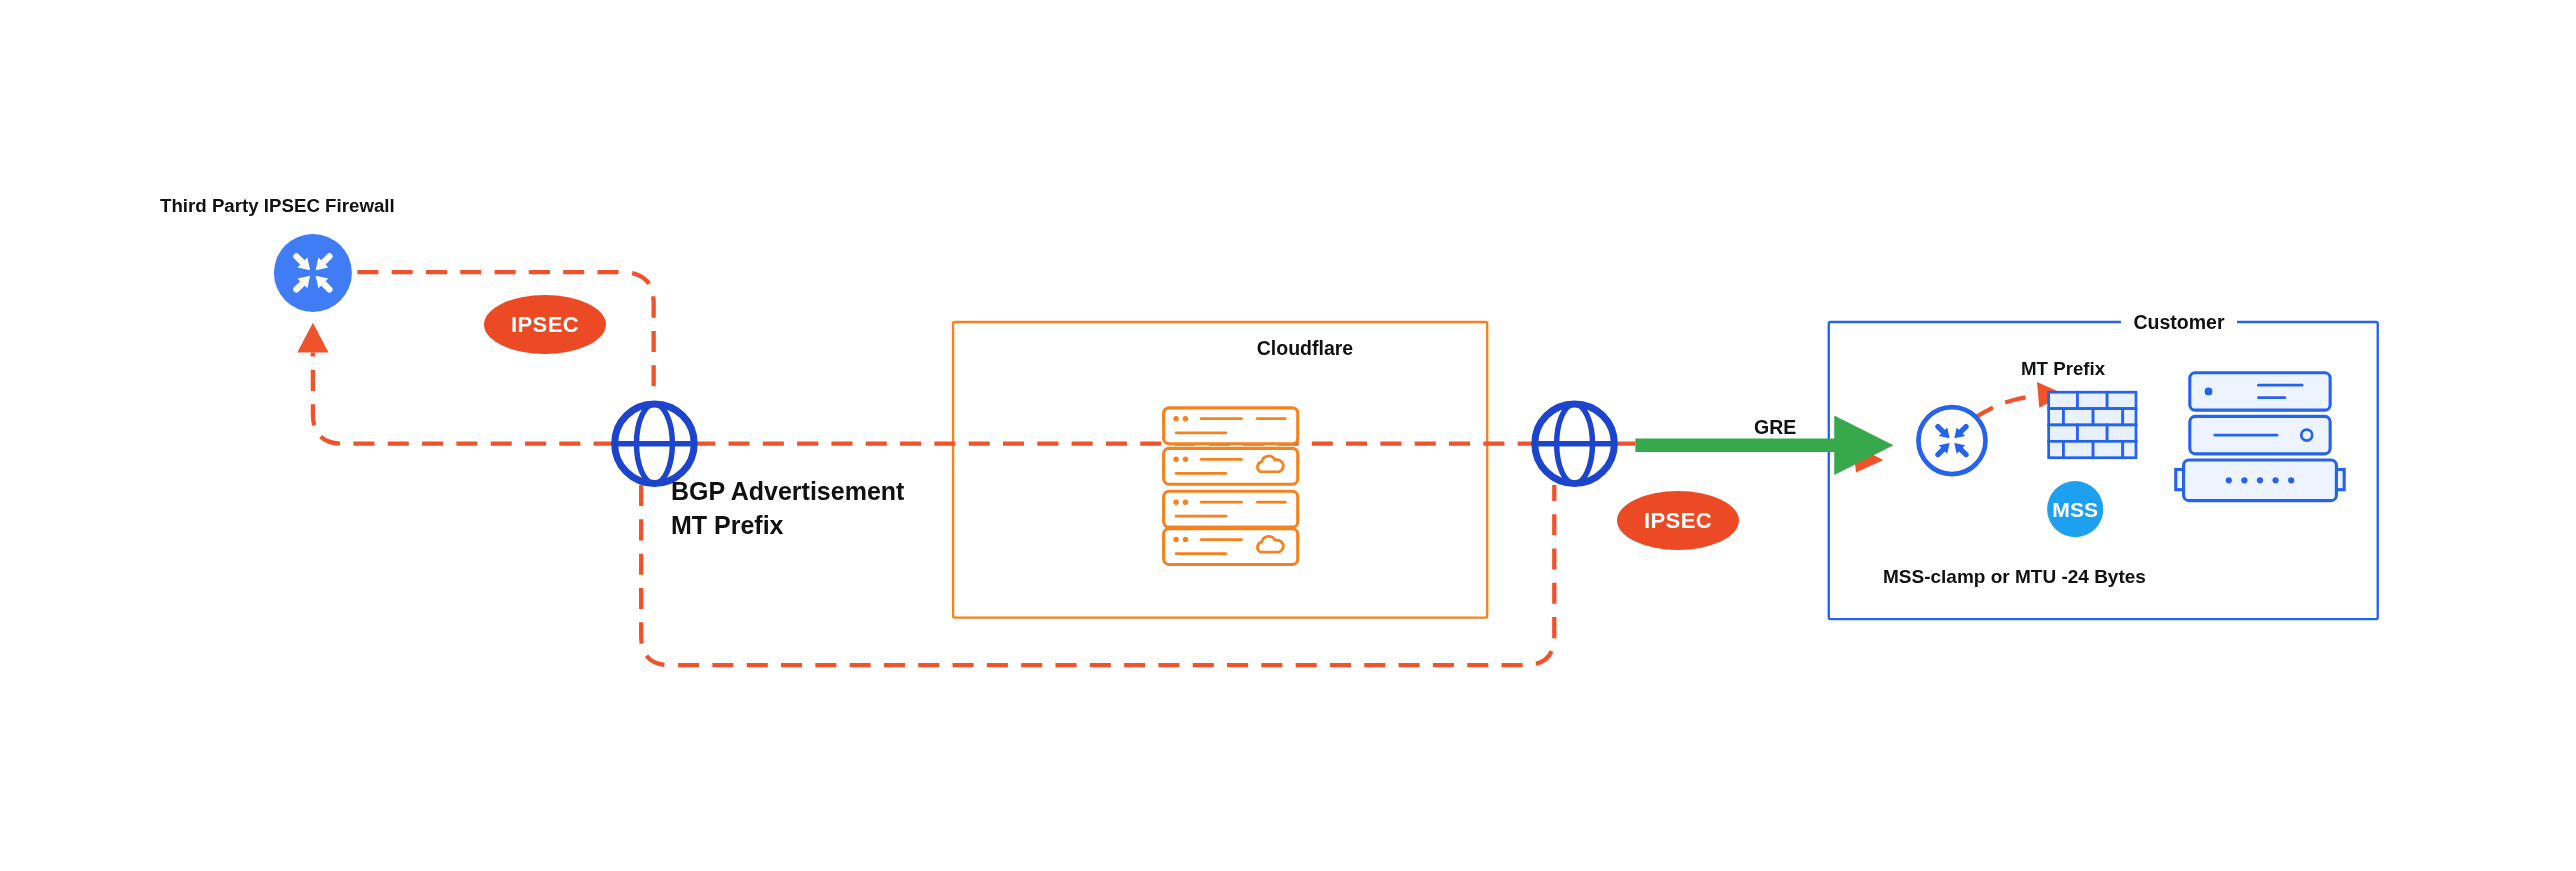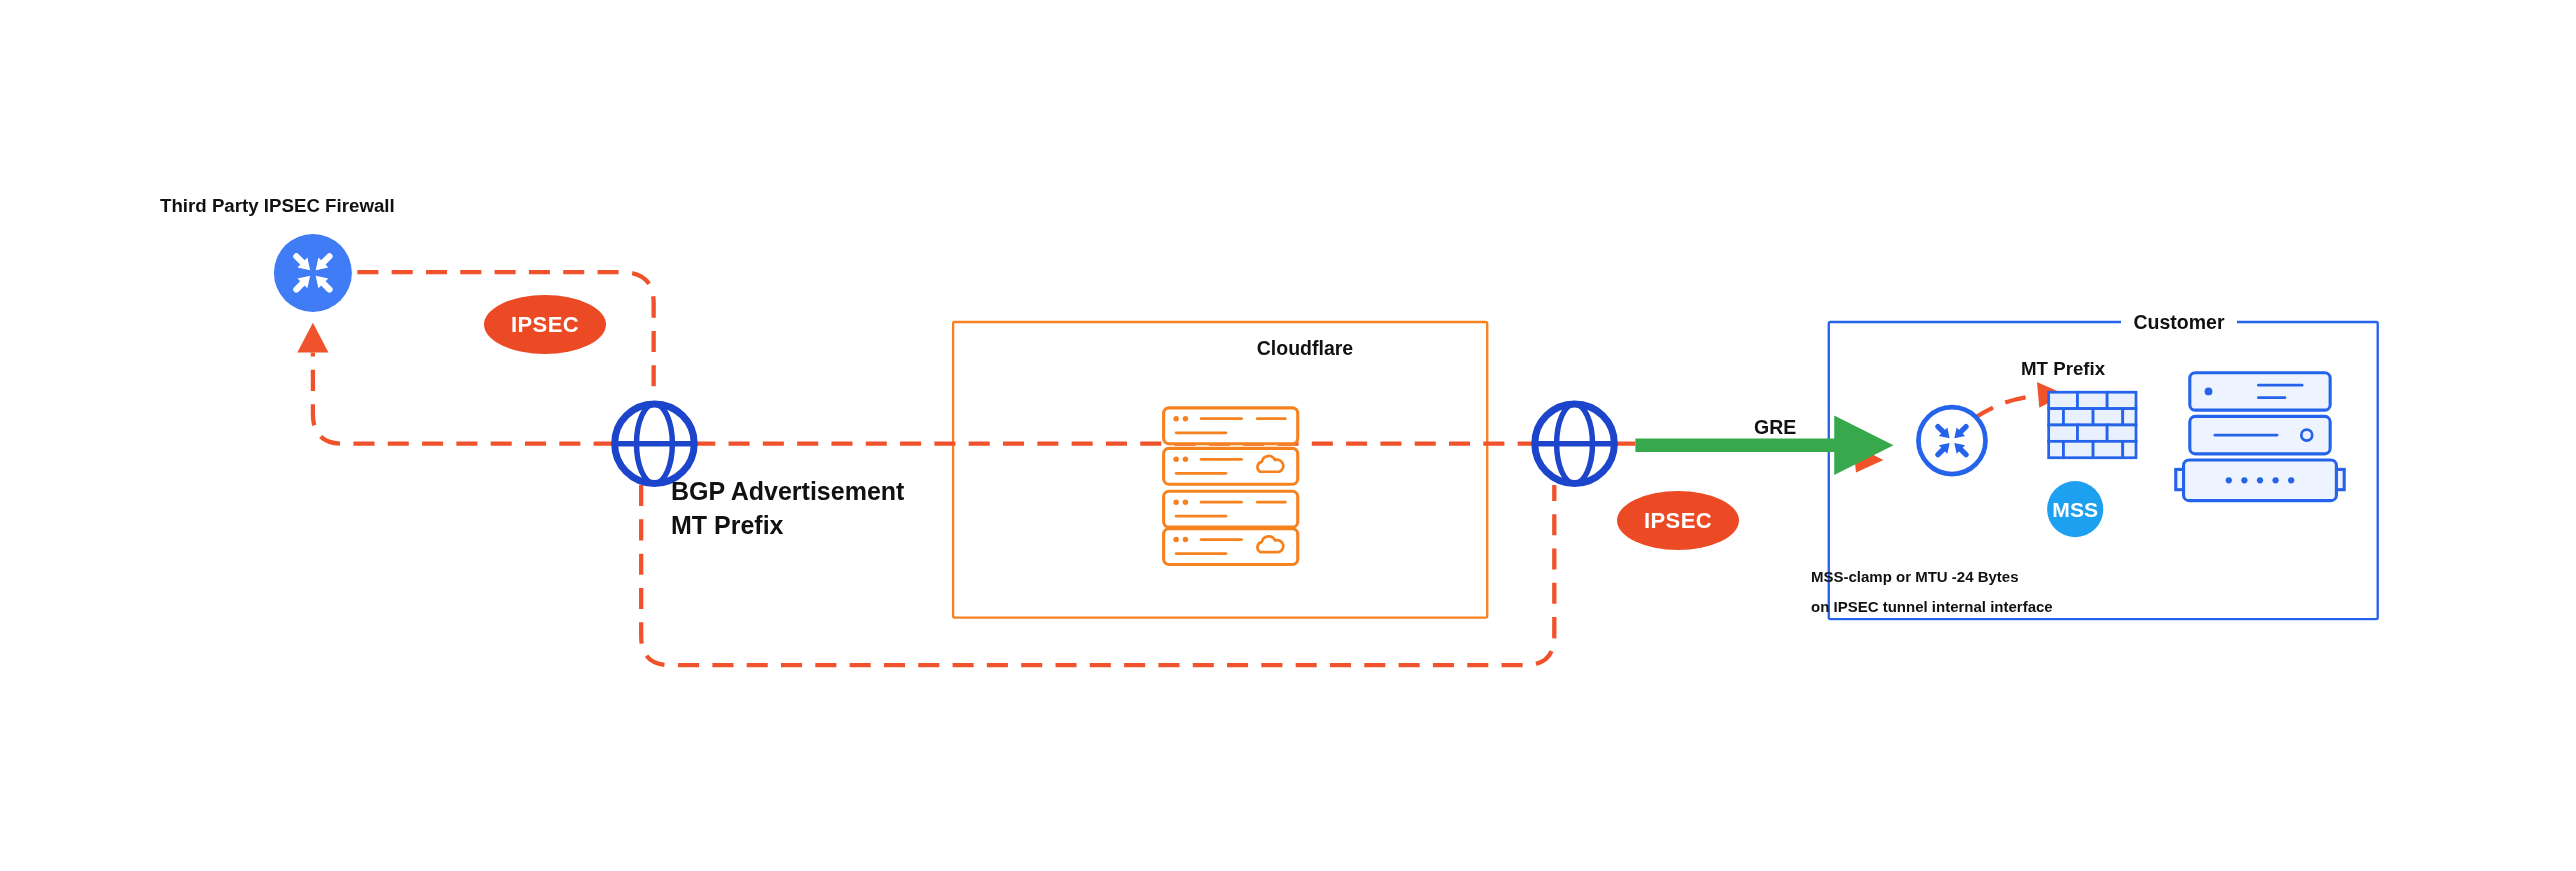--- a/index.html
+++ b/index.html
@@ -224,23 +224,22 @@
 
   <div class="lbl centered" style="left:671px;top:474px;width:390px;font-size:25px;line-height:34px;">
     <div>BGP Advertisement</div>
     <div>MT Prefix</div>
   </div>
 
   <div class="lbl centered" style="left:1754px;top:416px;width:156px;font-size:19.5px;">GRE</div>
 
   <div class="lbl centered" style="left:2021px;top:358px;width:156px;font-size:18.7px;">MT Prefix</div>
 
-  <div class="lbl centered" style="left:1811px;top:562px;width:390px;font-size:15px;line-height:30px;">
+  <div class="lbl centered" style="left:1883px;top:562px;width:390px;font-size:19px;line-height:30px;">
     <div>MSS-clamp or MTU -24 Bytes</div>
-    <div>on IPSEC tunnel internal interface</div>
   </div>
 
   <div class="box-label" style="left:1305px;top:302px;margin-top:35px;">Cloudflare</div>
 
   <div class="box-label" style="left:2179px;top:311px;">Customer</div>
 
 </div>
 
 
 </body></html>

